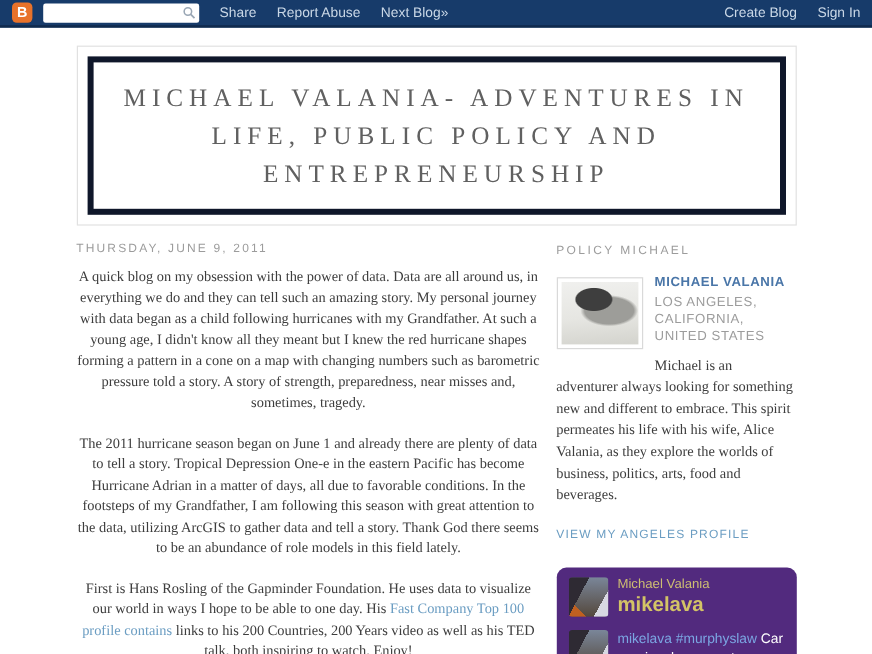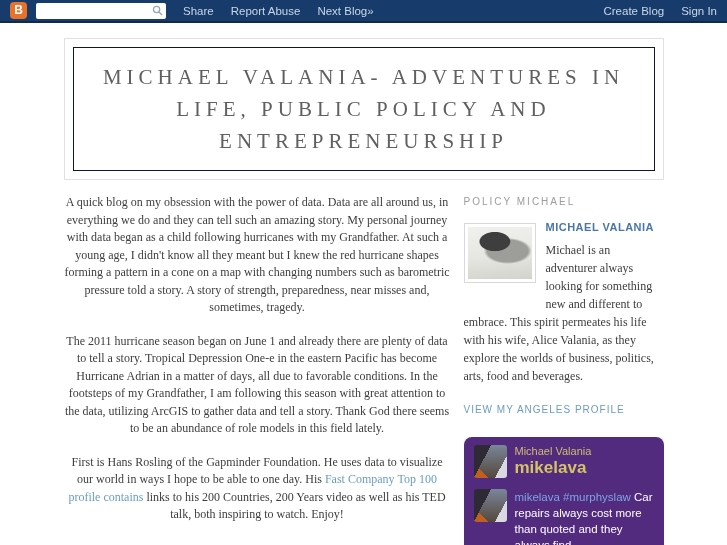--- a/index.html
+++ b/index.html
@@ -27,21 +27,21 @@
   }
   .search-ic{width:11px;height:11px;flex-shrink:0;cursor:pointer;}
   .nav-link{
     color:#c9d7e6;font-size:11.5px;margin-left:17px;cursor:pointer;white-space:nowrap;
   }
   .nav-right{margin-left:auto;display:flex;}
   
   .header-outer{
     width:582px;margin:15px auto 0;border:1px solid #e1e1e1;padding:8px;
   }
-  .header-inner{border:1px solid #0f172a;padding:13px 4px;}
+  .header-inner{border:5px solid #0f172a;padding:13px 4px;}
   .blog-title{
     margin:0;font-family:"Liberation Serif","DejaVu Serif",serif;font-weight:normal;
     font-size:21px;letter-spacing:5px;line-height:32px;text-align:center;
     color:#606060;cursor:pointer;
   }
   
   .main{width:600px;margin:14px auto 0;display:flex;}
   .posts{width:387px;flex-shrink:0;}
   .sidebar{width:200px;margin-left:13px;flex-shrink:0;}
   .date-header{
@@ -128,35 +128,37 @@
 
 <div class="header-outer">
   <div class="header-inner">
     <h1 class="blog-title">MICHAEL VALANIA- ADVENTURES IN LIFE, PUBLIC POLICY AND ENTREPRENEURSHIP</h1>
   </div>
 </div>
 
 <div class="main">
 
   <div class="posts">
+    <h2 class="date-header" style="font-weight:normal;">THURSDAY, JUNE 9, 2011</h2>
     <div class="post-body">
       <p>A quick blog on my obsession with the power of data. Data are all around us, in everything we do and they can tell such an amazing story. My personal journey with data began as a child following hurricanes with my Grandfather. At such a young age, I didn't know all they meant but I knew the red hurricane shapes forming a pattern in a cone on a map with changing numbers such as barometric pressure told a story. A story of strength, preparedness, near misses and, sometimes, tragedy.</p>
       <p>The 2011 hurricane season began on June 1 and already there are plenty of data to tell a story. Tropical Depression One-e in the eastern Pacific has become Hurricane Adrian in a matter of days, all due to favorable conditions. In the footsteps of my Grandfather, I am following this season with great attention to the data, utilizing ArcGIS to gather data and tell a story. Thank God there seems to be an abundance of role models in this field lately.</p>
       <p><span>First is Hans Rosling of the Gapminder Foundation. He uses data to visualize our world in ways I hope to be able to one day. His </span><span class="body-link">Fast Company Top 100 profile contains</span><span> links to his 200 Countries, 200 Years video as well as his TED talk, both inspiring to watch. Enjoy!</span></p>
     </div>
   </div>
 
   <div class="sidebar">
 
     <div>
       <h2 class="widget-title" style="font-weight:normal;letter-spacing:2px;">POLICY MICHAEL</h2>
       <div class="profile-photo">
         <div class="photo-img"></div>
       </div>
       <div class="profile-name">MICHAEL VALANIA</div>
+      <div class="profile-loc">LOS ANGELES, CALIFORNIA, UNITED STATES</div>
       <p class="profile-bio">Michael is an adventurer always looking for something new and different to embrace. This spirit permeates his life with his wife, Alice Valania, as they explore the worlds of business, politics, arts, food and beverages.</p>
       <span class="profile-link">VIEW MY ANGELES PROFILE</span>
     </div>
 
     <div>
       <div class="twitter-box">
         <div class="trow">
           <div class="avatar"></div>
           <div>
             <div class="tname">Michael Valania</div>

